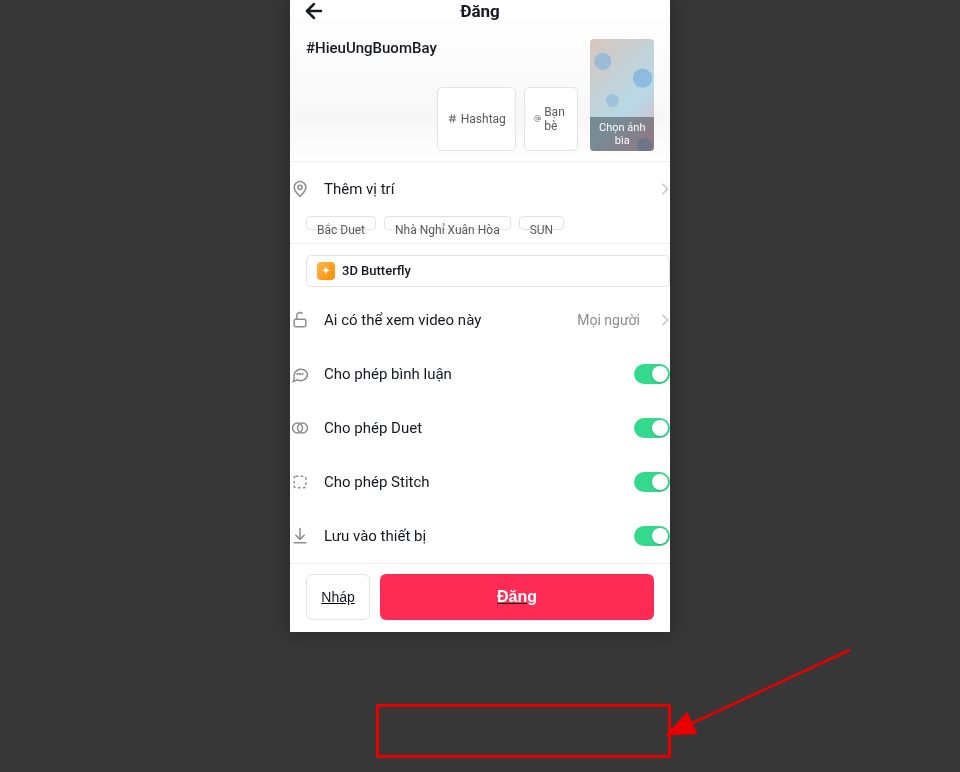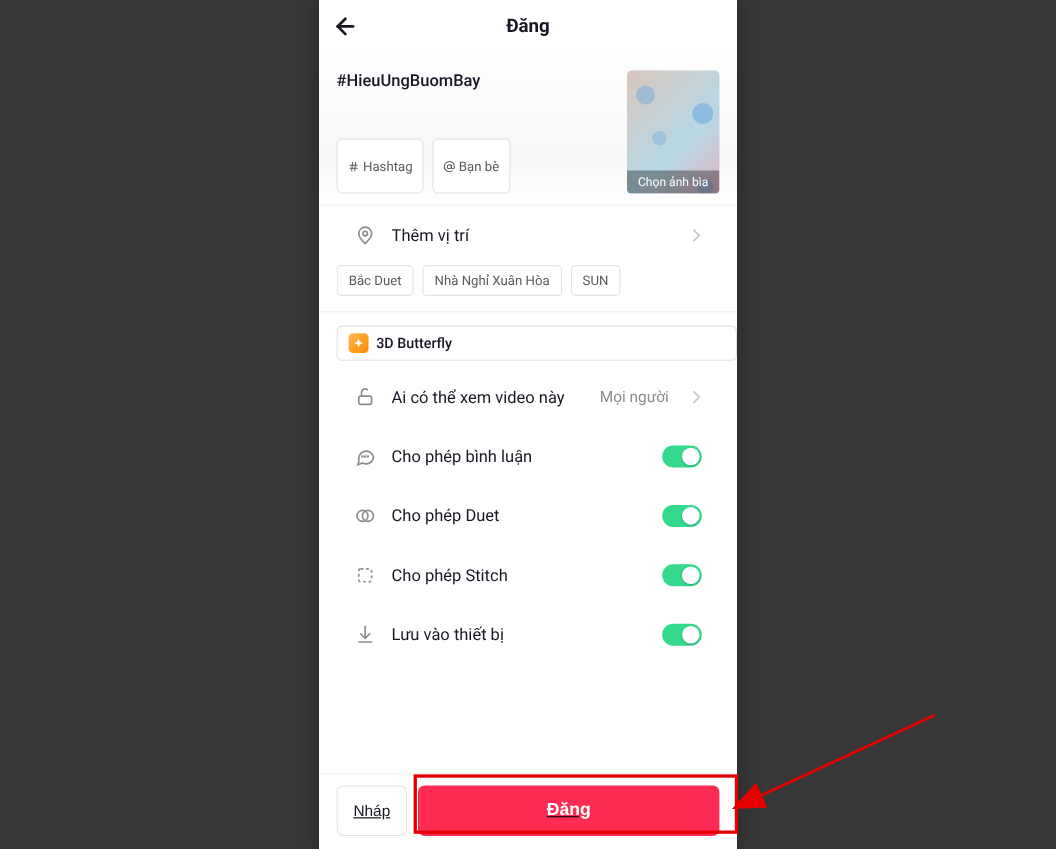--- a/index.html
+++ b/index.html
@@ -10,21 +10,21 @@
       font-family: -apple-system, BlinkMacSystemFont, "Segoe UI", Roboto, Helvetica, Arial, sans-serif;
       position: relative;
       overflow: hidden;
     }
     .phone {
       position: absolute;
       left: 50%;
       top: 0;
       transform: translateX(-50%);
       width: 380px;
-      height: 772px;
+      height: 632px;
       background: #fff;
       display: flex;
       flex-direction: column;
       box-shadow: 0 0 20px rgba(0,0,0,0.3);
     }
     .header {
       position: relative;
       height: 48px;
       display: flex;
       align-items: center;
@@ -53,21 +53,21 @@
     }
     .caption-text {
       flex: 1;
       color: #161823;
       font-size: 15px;
       font-weight: 500;
     }
     .caption-left {
       flex: 1;
       display: flex;
-      flex-direction: column;
+      flex-direction: row;
     }
     .chips-row {
       display: flex;
       gap: 8px;
       margin-top: auto;
     }
     .chip {
       border: 1px solid #e3e3e4;
       border-radius: 5px;
       padding: 17px 9px;
@@ -102,21 +102,21 @@
     .thumb-caption {
       position: absolute;
       left: 0; right: 0; bottom: 0;
       text-align: center;
       font-size: 11px;
       color: #fff;
       background: rgba(0,0,0,0.35);
       padding: 4px 0;
     }
     .section {
-      padding: 0 32px;
+      padding: 0 0;
     }
     .row {
       display: flex;
       align-items: center;
       height: 54px;
       gap: 14px;
       color: #161823;
     }
     .row .icon {
       width: 20px; height: 20px; color: #8b8b91;

